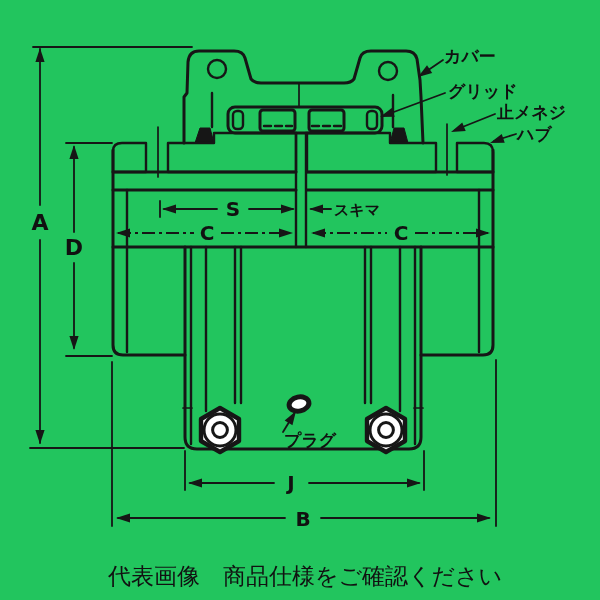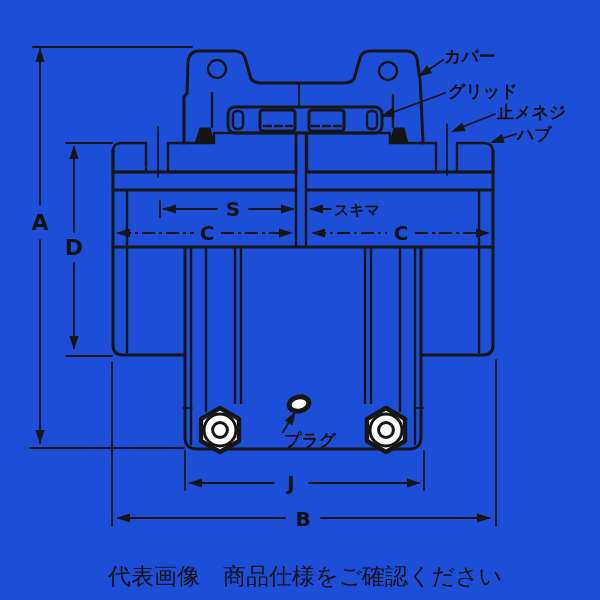--- a/index.html
+++ b/index.html
@@ -1,16 +1,16 @@
 <!DOCTYPE html>
 <html><head>
 <meta charset="utf-8">
 <style>
   html,body{margin:0;padding:0;background:#ffffff;}
-  .stage{position:relative;width:600px;height:600px;background:#1d4ed8;overflow:hidden;
+  .stage{position:relative;width:600px;height:600px;background:#22c55e;overflow:hidden;
          font-family:"DejaVu Sans",sans-serif;}
   svg{display:block}
   .ol   {fill:none;stroke:#161616;stroke-width:3;stroke-linejoin:round;stroke-linecap:round;}
   .ol2  {fill:none;stroke:#161616;stroke-width:2.4;stroke-linejoin:round;stroke-linecap:round;}
   .thin {fill:none;stroke:#161616;stroke-width:1.7;stroke-linecap:round;}
   .dim  {fill:none;stroke:#161616;stroke-width:1.8;stroke-linecap:round;}
   .dimdash{fill:none;stroke:#161616;stroke-width:1.8;stroke-dasharray:13 4 3 4;}
   .thick{fill:#ffffff;stroke:#161616;stroke-width:4.4;stroke-linejoin:round;}
   .wedge{fill:#161616;stroke:#161616;stroke-width:1;}
   .ah   {fill:#161616;}

